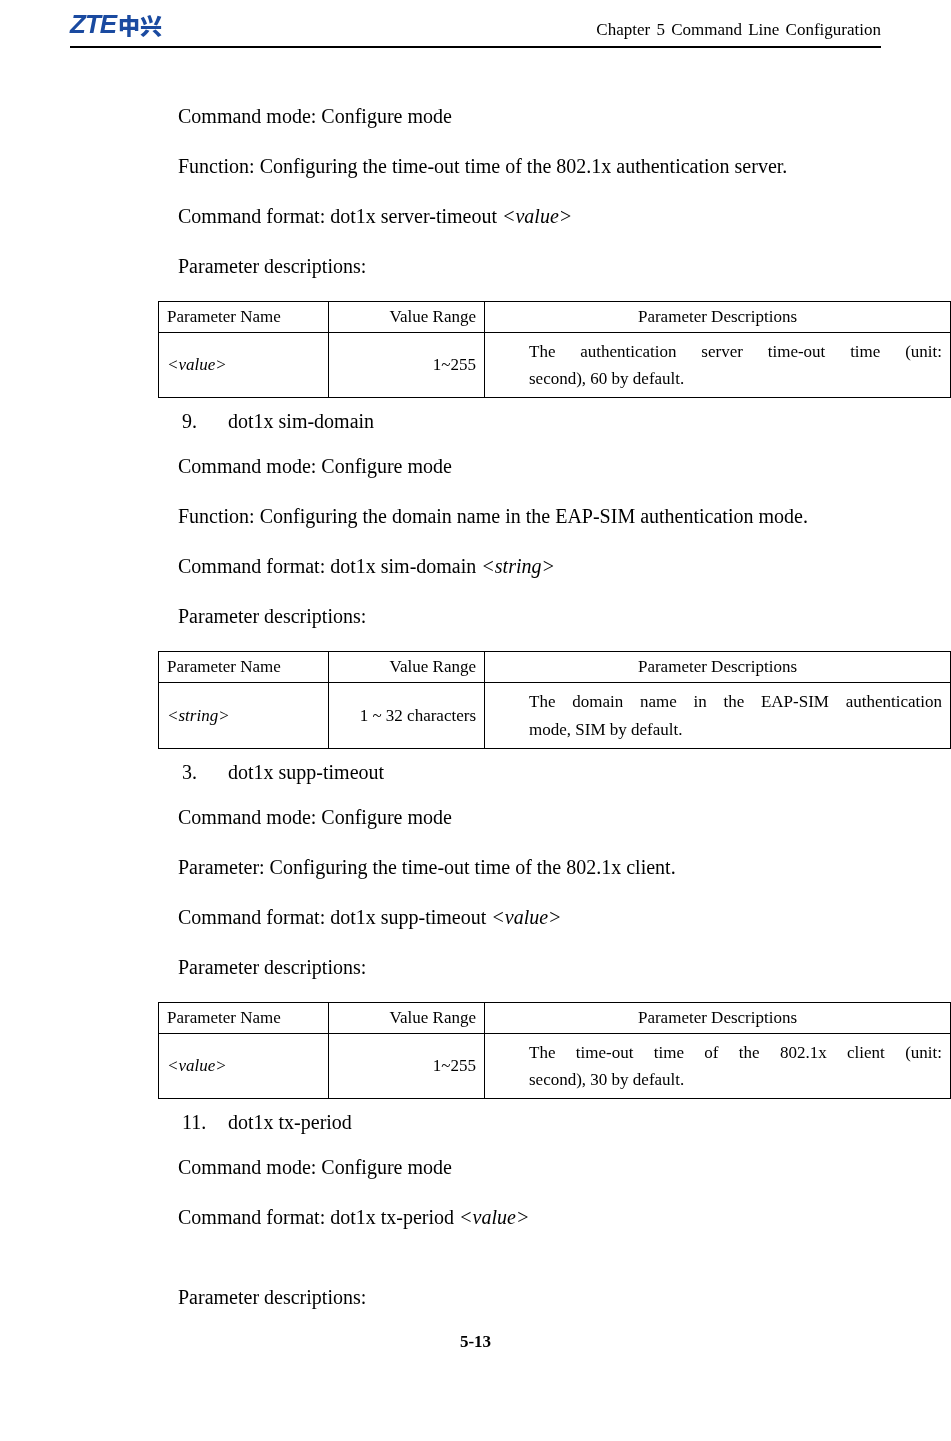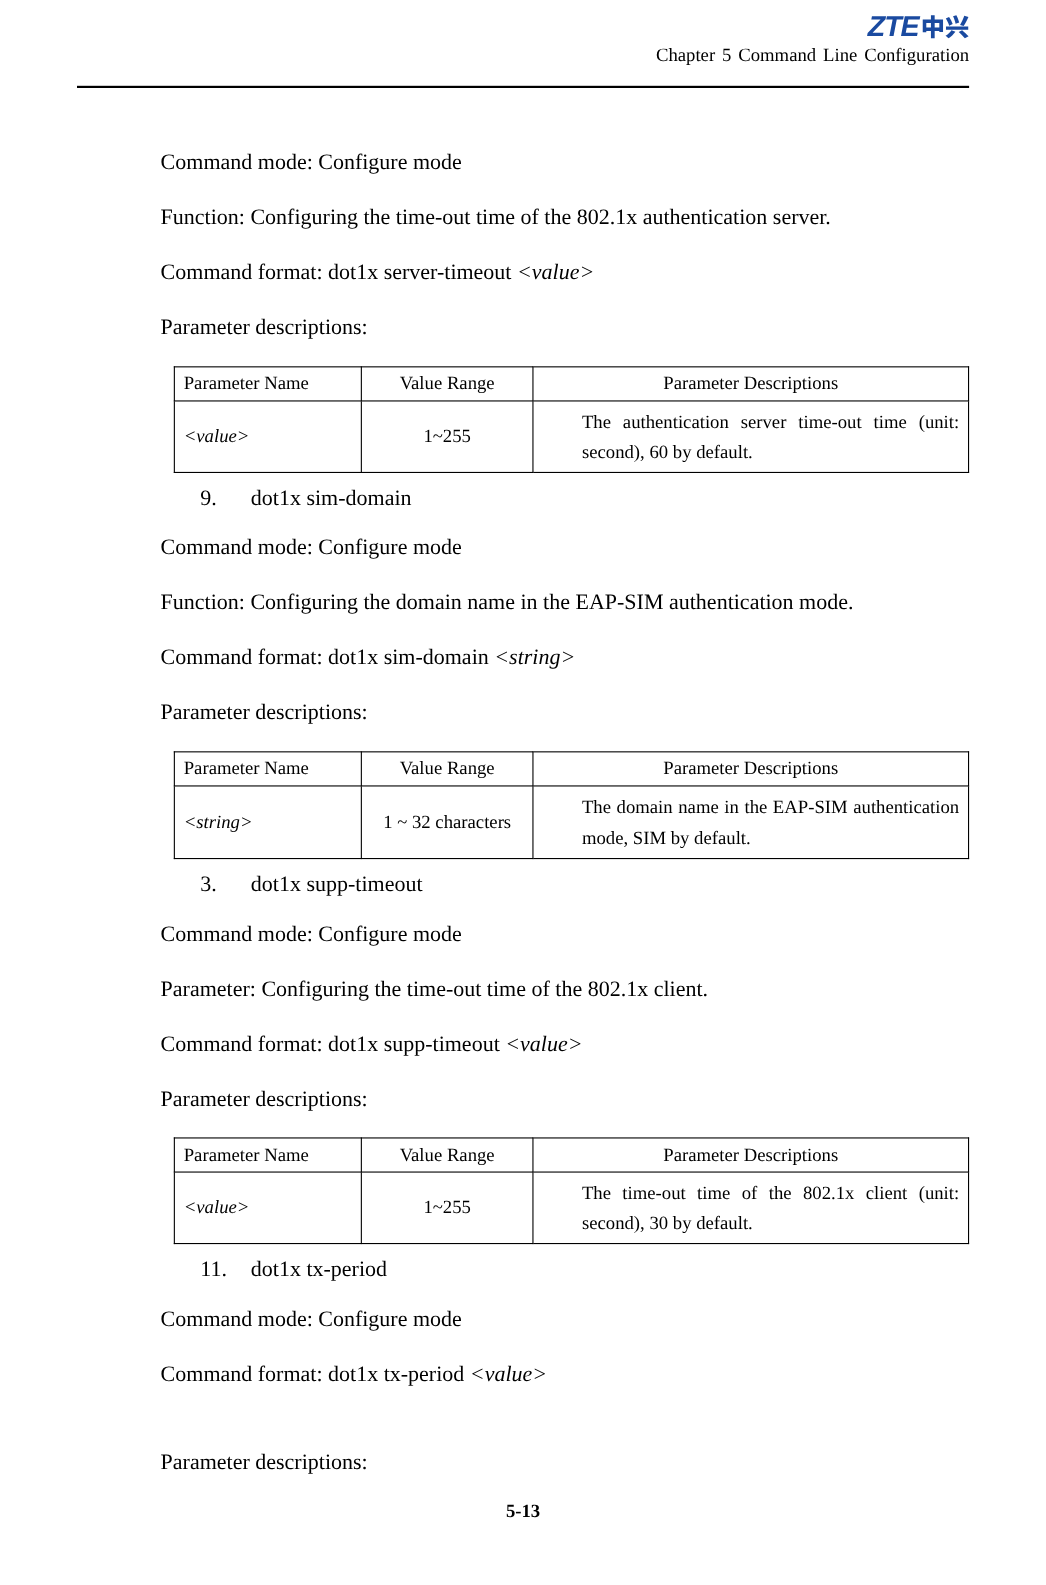--- a/index.html
+++ b/index.html
@@ -12,22 +12,21 @@
     width: 951px;
   }
   .page {
     width: 951px;
     padding: 8px 70px 20px 70px;
   }
   .header-row {
     display: flex;
     justify-content: space-between;
     align-items: flex-end;
-    padding-bottom: 18px;
-    flex-direction: column;
+    padding-bottom: 6px;
   }
   .logo {
     display: flex;
     align-items: center;
     gap: 2px;
   }
   .logo-zte {
     font-family: Arial, sans-serif;
     font-style: italic;
     font-weight: 900;
@@ -47,21 +46,21 @@
   }
   .hr {
     margin-top: 0px;
     border: 0;
     border-top: 2px solid #000;
   }
   .content {
     padding-top: 45px;
   }
   .indent-body {
-    margin-left: 76px;
+    margin-left: 108px;
   }
   .para {
     font-size: 20px;
     line-height: 1.5;
     margin: 0 0 20px 0;
   }
   .list-item {
     display: flex;
     gap: 18px;
     margin-left: 112px;
@@ -72,38 +71,38 @@
     font-size: 20px;
     min-width: 28px;
   }
   .list-text {
     font-size: 20px;
   }
   .cmd-line .b { font-weight: normal; }
   .cmd-line .i { font-style: italic; }
   table.param {
     border-collapse: collapse;
-    width: 723px;
+    width: 793px;
     margin-left: 88px;
     margin-bottom: 12px;
     font-size: 17px;
   }
   table.param th, table.param td {
     border: 1px solid #000;
     padding: 5px 8px;
     vertical-align: middle;
   }
   table.param th {
     font-weight: normal;
     text-align: center;
     height: 28px;
   }
   table.param td { height: 54px; }
   table.param .c1 { width: 170px; text-align: left; }
-  table.param .c2 { width: 156px; text-align: center; }
+  table.param .c2 { width: 156px; text-align: right; }
   table.param .c3 { text-align: justify; text-align-last: left; line-height: 1.6; padding-left: 44px; }
   .param-name { font-style: italic; }
   .gap-extra { margin-top: 50px; }
   .pagenum {
     text-align: center;
     font-size: 17px;
     font-weight: bold;
     margin-top: 12px;
   }
 </style>

